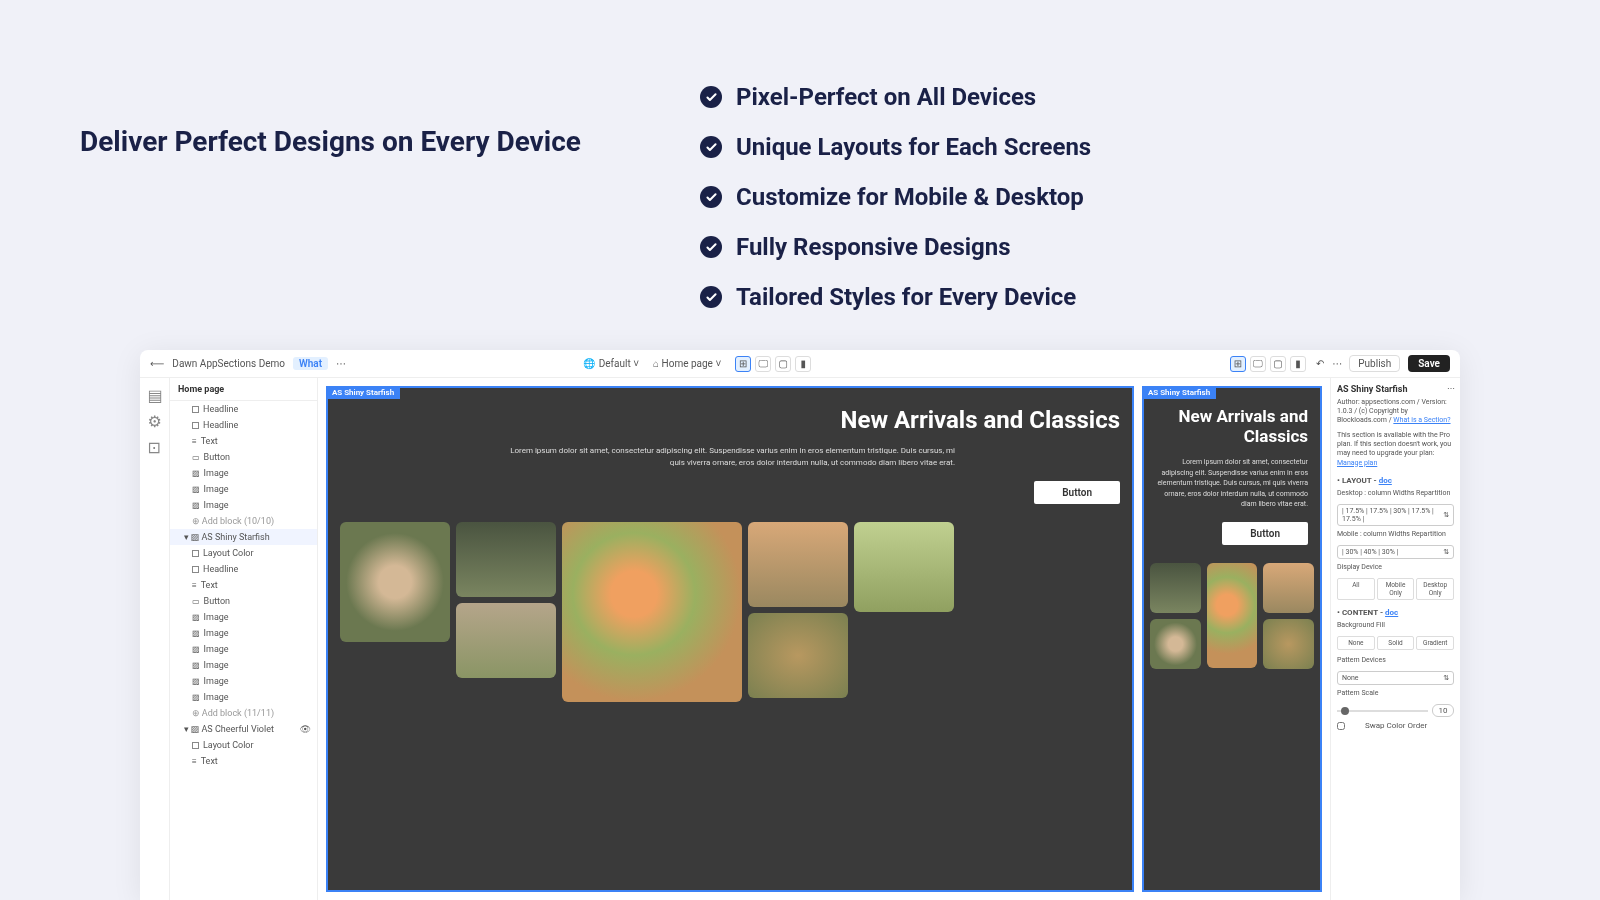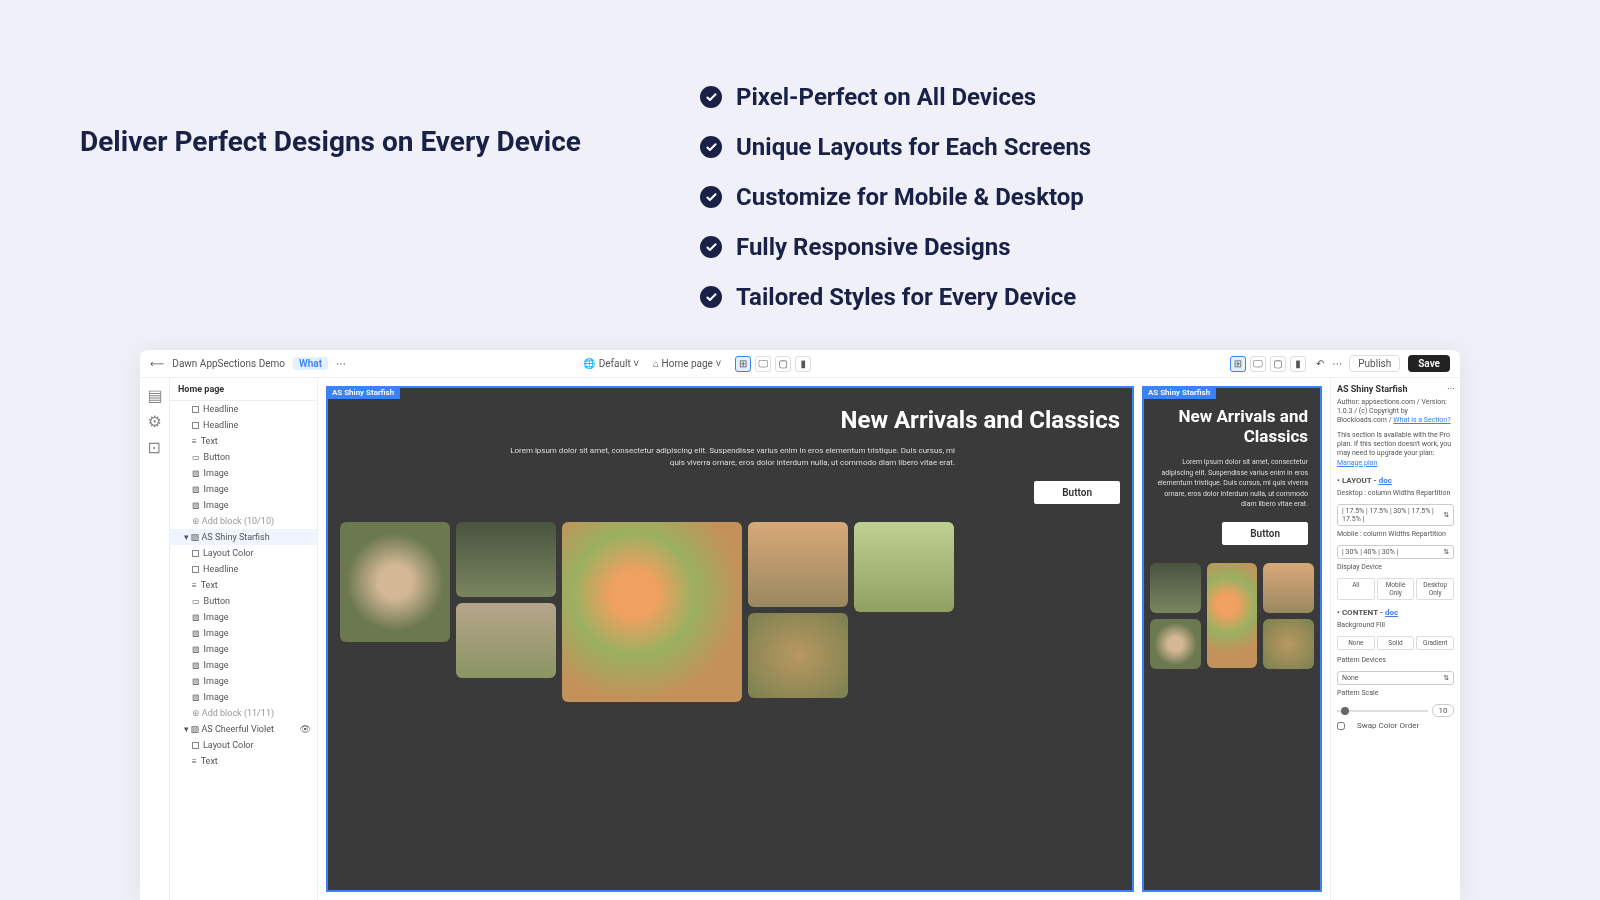--- a/index.html
+++ b/index.html
@@ -61,21 +61,21 @@
 .props-sm{font-size:7px;line-height:1.3;margin-bottom:6px}
 .props-lnk{color:#3b82f6;text-decoration:underline}
 .props-sec{font-weight:700;margin:8px 0 4px;font-size:8px}
 .props-sel{border:1px solid #ccc;border-radius:3px;padding:2px 4px;margin-bottom:4px;font-size:7px;display:flex;justify-content:space-between;align-items:center}
 .props-tabs{display:flex;gap:2px;margin-bottom:6px}
 .props-tab{flex:1;text-align:center;padding:2px;border:1px solid #ddd;font-size:6.5px;border-radius:2px}
 .props-slider{display:flex;align-items:center;gap:4px;margin-bottom:4px}
 .props-track{flex:1;height:2px;background:#ddd;position:relative}
 .props-thumb{width:8px;height:8px;background:#666;border-radius:50%;position:absolute;left:4px;top:-3px}
 .props-val{border:1px solid #ccc;padding:1px 4px;border-radius:6px;width:22px;text-align:center}
-.props-chk{display:flex;gap:12px;align-items:center}
+.props-chk{display:flex;gap:20px;align-items:center}
 .props-chk input{width:8px;height:8px}
 .sq{width:7px;height:7px;border:1px solid #888;display:inline-block}
 .dots{letter-spacing:-1px}
 </style>
 </head>
 <body>
 
 <div class="hero">
   <div class="hero-left">
     <p class="hero-sub">Deliver Perfect Designs on Every Device</p>

